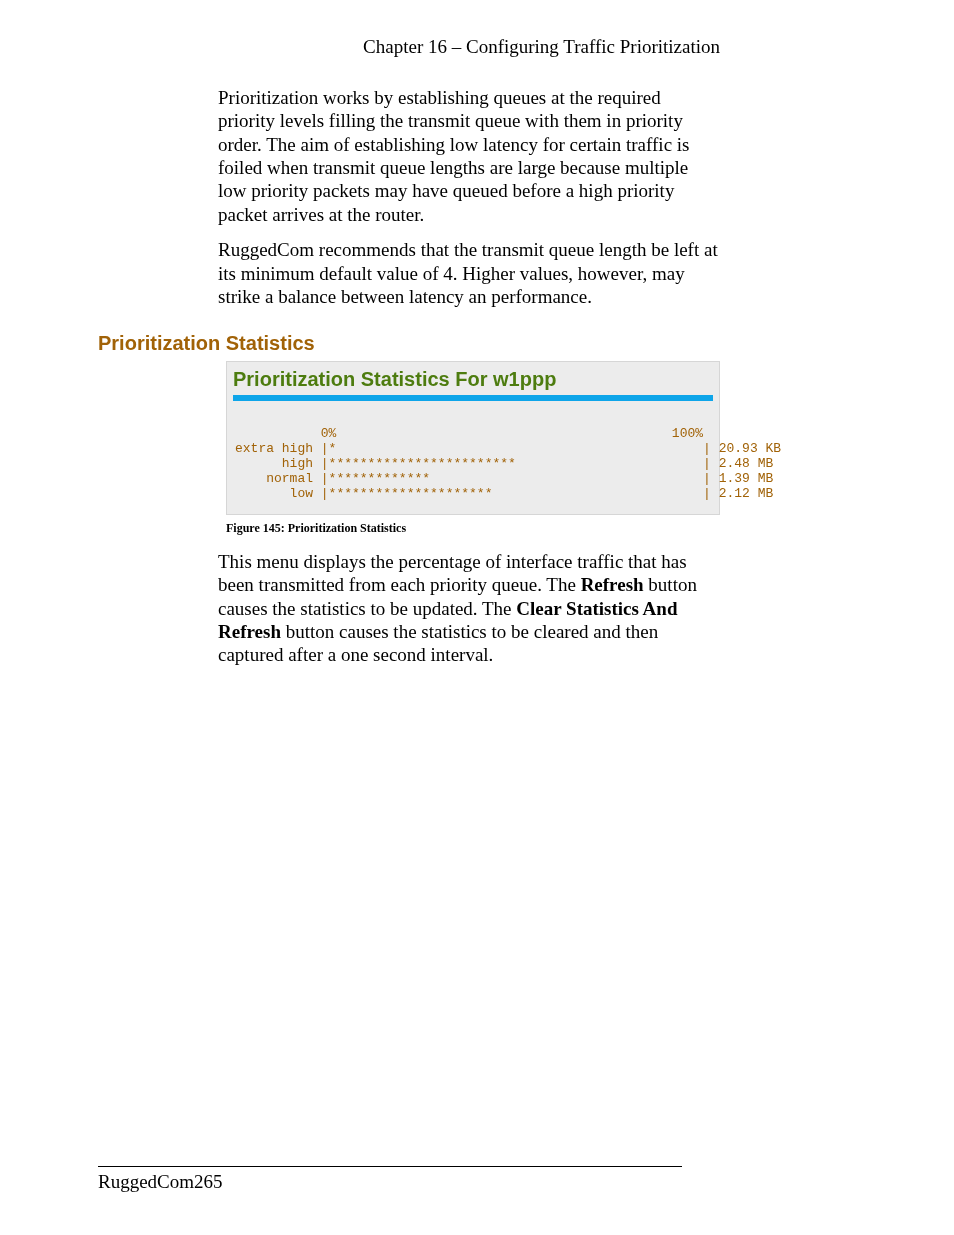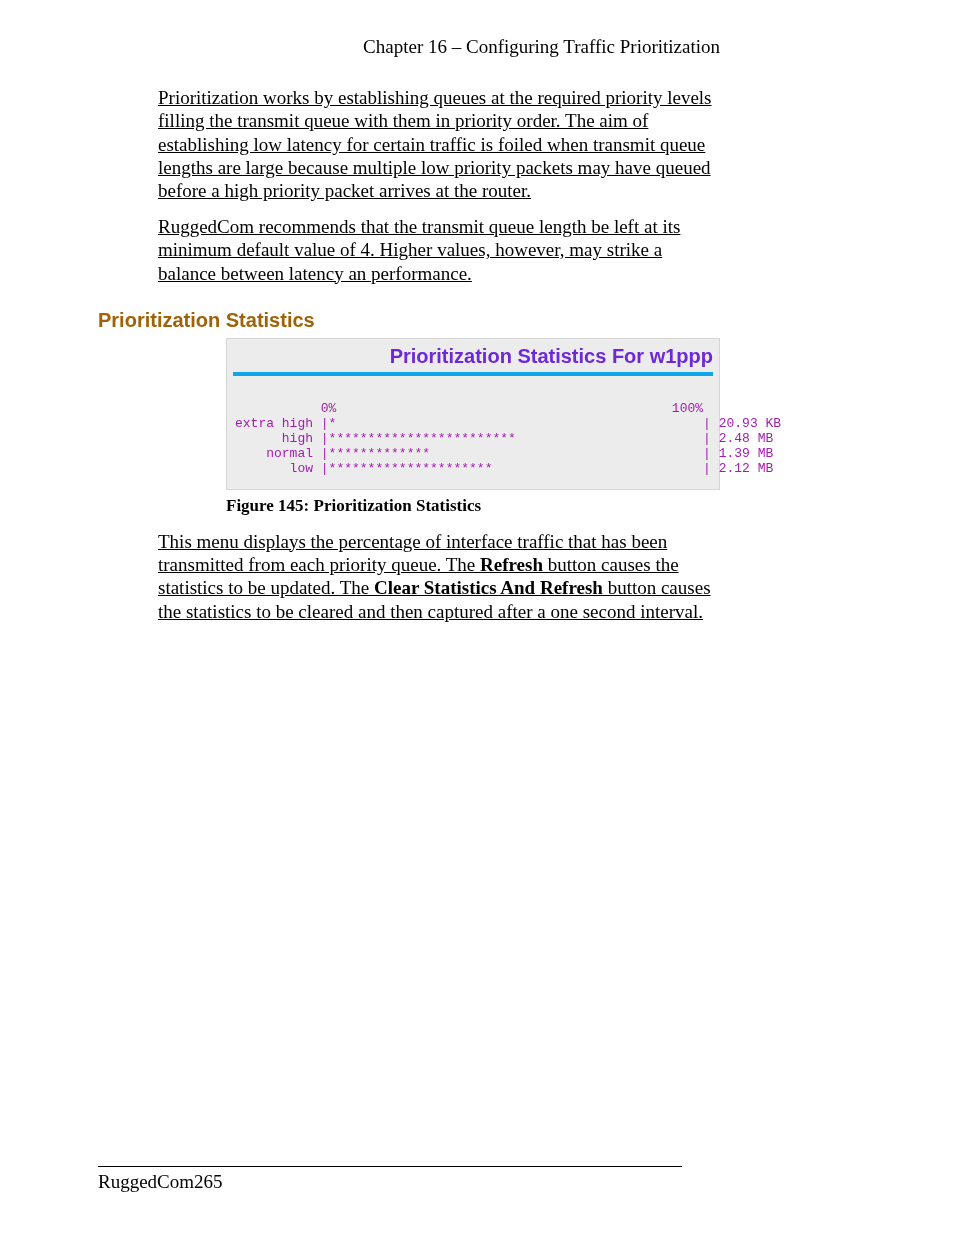--- a/index.html
+++ b/index.html
@@ -17,22 +17,21 @@
     box-sizing: border-box;
     padding: 40px 48px 0 98px;
   }
   .chapter-header {
     text-align: right;
     font-size: 19px;
     margin-bottom: 28px;
     margin-top: -4px;
   }
   .content {
-    margin-left: 60px;
-    text-decoration: underline;
+    margin-left: 120px;
   }
   .para {
     margin: 0 0  10px 0;
     line-height: 1.23;
   }
   .para + .para { margin-top: 12px; }
   .section-heading {
     font-family: Verdana, Geneva, sans-serif;
     font-weight: bold;
     font-size: 20px;
@@ -42,54 +41,54 @@
   .panel {
     background: #ececec;
     border: 1px solid #d6d6d6;
     margin-left: 128px;
     padding: 0;
   }
   .panel-title {
     font-family: Verdana, Geneva, sans-serif;
     font-weight: bold;
     font-size: 20px;
-    text-align: right;
-    color: #6d28d9;
+    text-align: left;
+    color: #4d7c0f;
     padding: 6px 0 4px 0;
-    border-bottom: 4px solid #0ea5e9;
+    border-bottom: 6px solid #0ea5e9;
     margin: 0 6px;
   }
   .chart {
     font-family: "Courier New", Courier, monospace;
     font-size: 13px;
     line-height: 1.15;
     white-space: pre;
     padding: 26px 8px 12px 8px;
-    color: #a21caf;
+    color: #a16207;
   }
   .btnrow {
     padding: 0 6px 6px 6px;
   }
   .btn {
     font-family: "DejaVu Sans", Arial, sans-serif;
     font-size: 14px;
     background: #e6e6e6;
     border-top: 1px solid #fff;
     border-left: 1px solid #fff;
     border-right: 1px solid #888;
     border-bottom: 1px solid #888;
     padding: 2px 10px;
     margin-right: 6px;
     display: inline-block;
     cursor: pointer;
   }
   .caption {
     font-family: "Times New Roman", Times, serif;
     font-weight: bold;
-    font-size: 17px;
+    font-size: 12px;
     margin: 6px 0 14px 128px;
   }
   .footer {
     position: absolute;
     left: 98px;
     right: 86px;
     bottom: 42px;
     border-top: 1px solid #000;
     padding-top: 4px;
     font-size: 19px;

